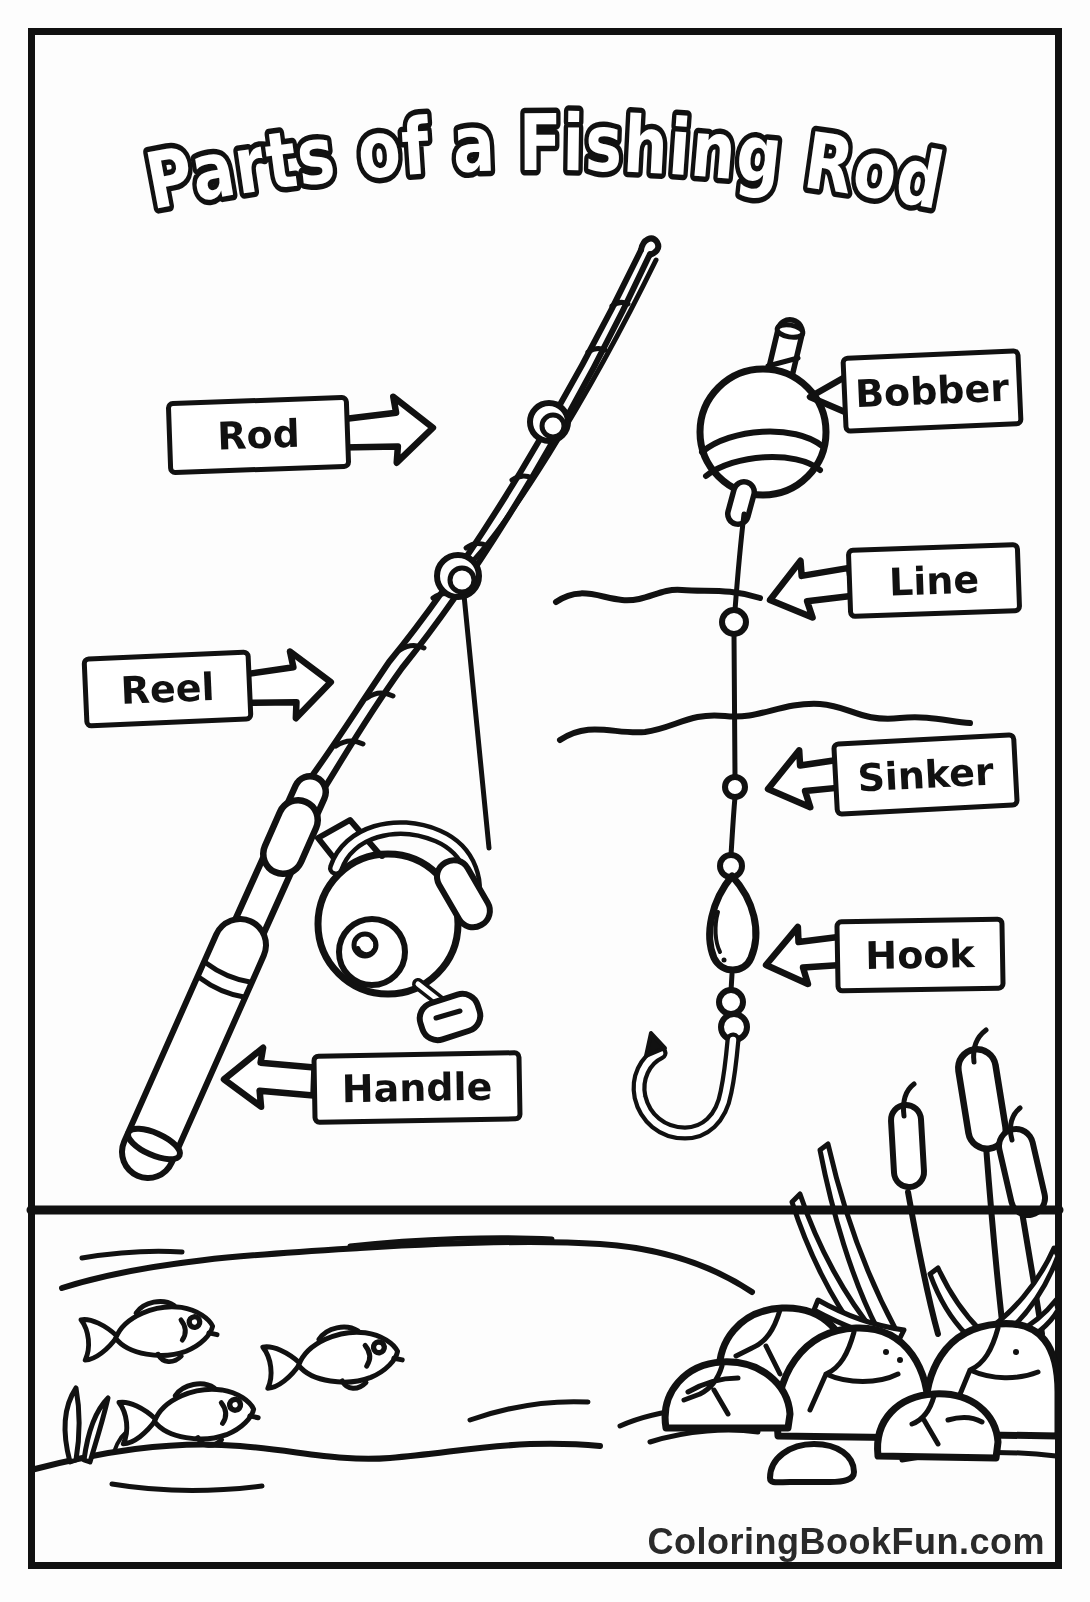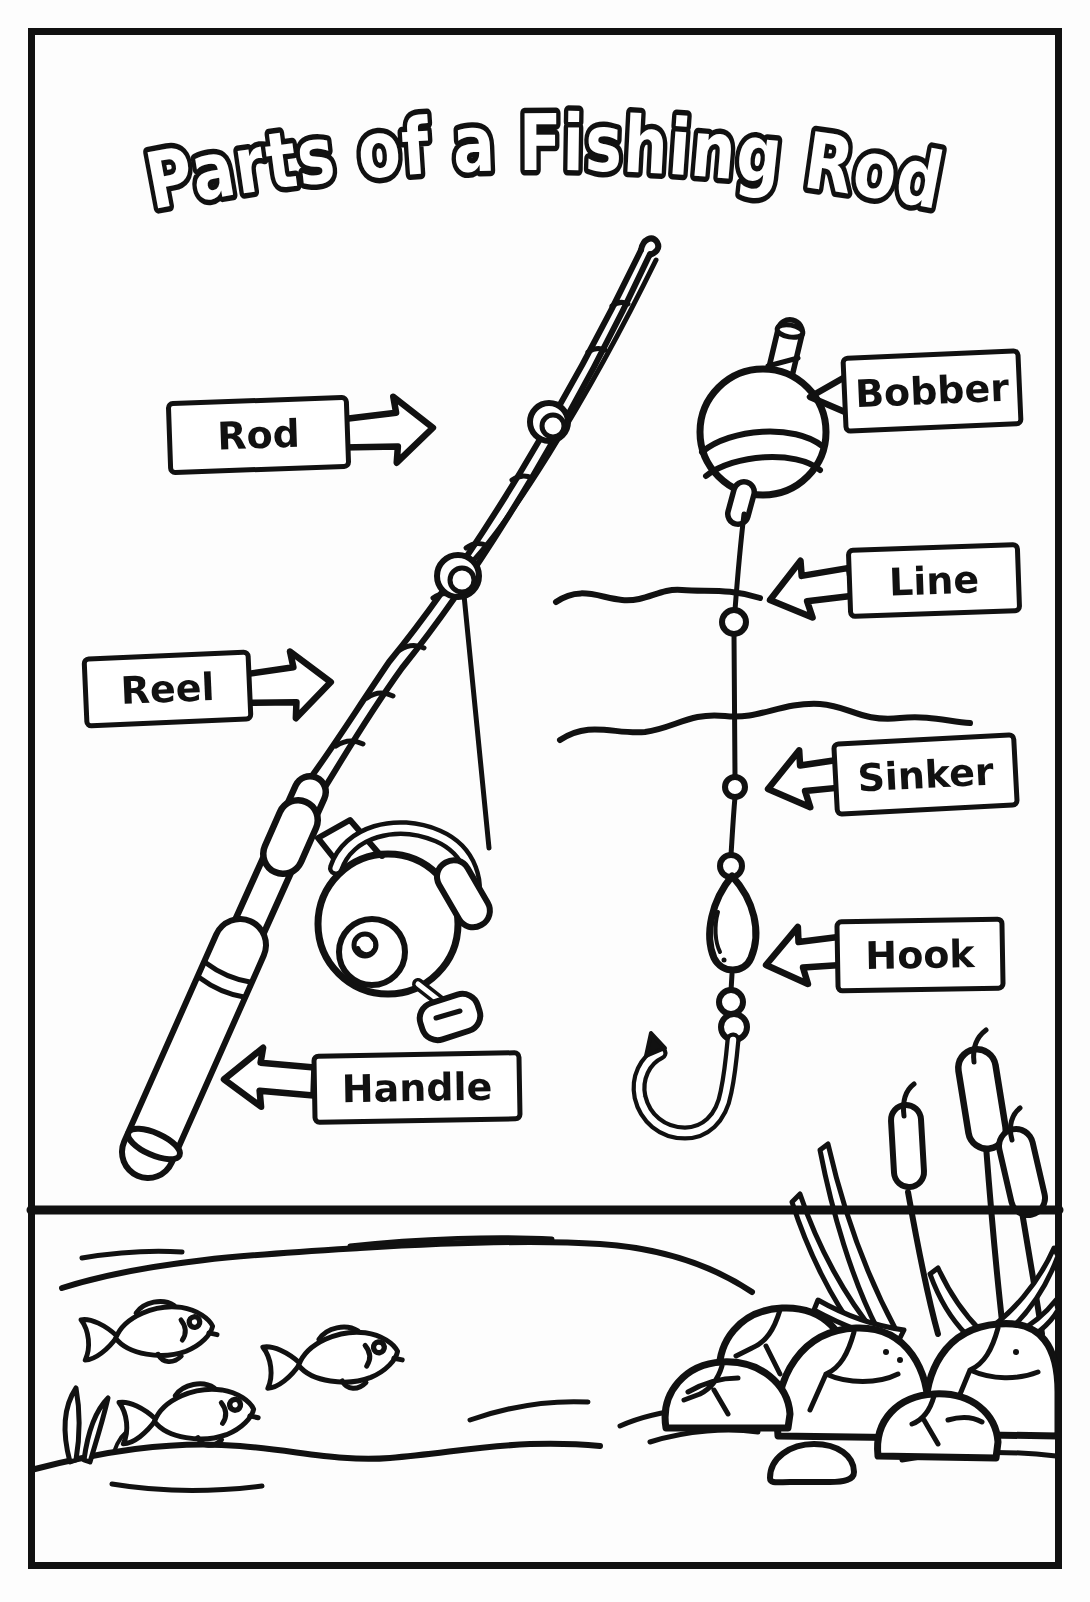--- a/index.html
+++ b/index.html
@@ -249,14 +249,15 @@
 <div class="tag tag-line">
   <span>Line</span>
 </div>
 <div class="tag tag-sinker">
   <span>Sinker</span>
 </div>
 <div class="tag tag-hook">
   <span>Hook</span>
 </div>
 
+<div class="watermark">ColoringBookFun.com</div>
 
 </div>
 
 </body></html>

